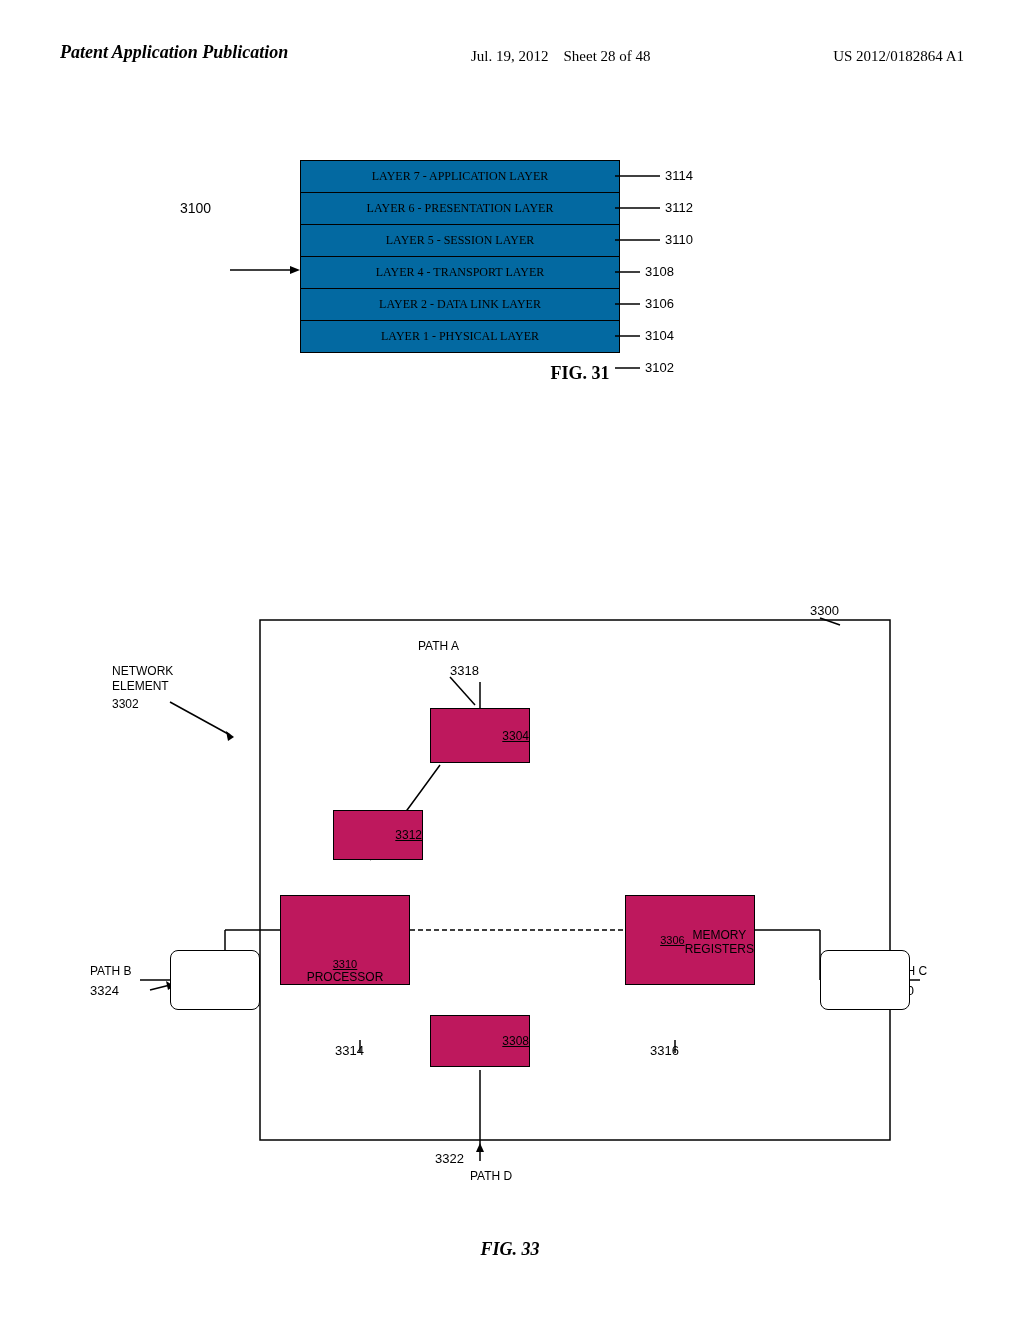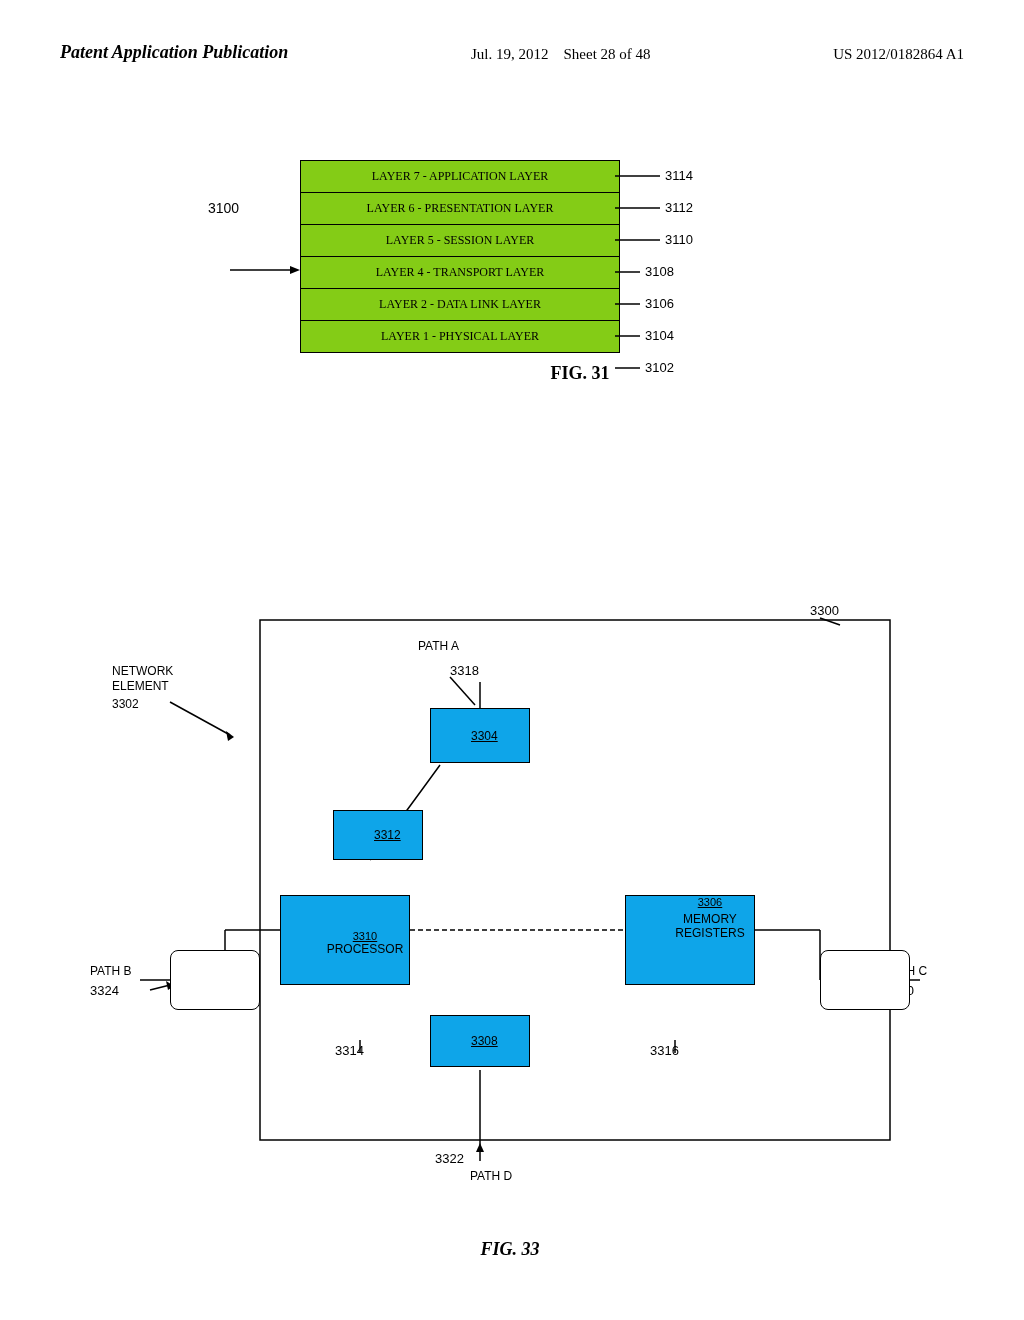--- a/index.html
+++ b/index.html
@@ -9,21 +9,21 @@
       width: 1024px;
       min-height: 1320px;
       position: relative;
       overflow: hidden;
     }
 
     
     .header {
       display: flex;
       justify-content: space-between;
-      align-items: center;
+      align-items: flex-end;
       padding: 40px 60px 20px 60px;
       border-bottom: none;
     }
     .header-left {
       font-size: 18px;
       font-weight: bold;
       font-style: italic;
       line-height: 1.4;
     }
     .header-center {
@@ -47,21 +47,21 @@
     .osi-table {
       margin-left: 120px;
       border-collapse: collapse;
       width: 320px;
     }
     .osi-table td {
       border: 1.5px solid #000;
       padding: 5px 10px;
       font-size: 12px;
       text-align: center;
-      background: #84cc16;
+      background: #0369a1;
       height: 32px;
     }
     .fig31-caption {
       text-align: center;
       margin-left: 120px;
       font-size: 18px;
       font-weight: bold;
       margin-top: 10px;
     }
 
@@ -79,28 +79,27 @@
       left: 0;
       right: 0;
       text-align: center;
       font-size: 18px;
       font-style: italic;
       font-weight: bold;
     }
     .box {
       position: absolute;
       border: 1.5px solid #000;
-      background: #0ea5e9;
+      background: #be185d;
       display: flex;
       align-items: center;
-      justify-content: flex-start;
+      justify-content: flex-end;
       text-align: center;
       font-size: 12px;
       font-family: Arial, sans-serif;
-      padding-left: 40px;
     }
     .box-rounded {
       position: absolute;
       border: 1.5px solid #000;
       border-radius: 8px;
       background: #fff;
       display: flex;
       align-items: center;
       justify-content: center;
       text-align: center;
@@ -128,21 +127,21 @@
   <div class="header-center">
     <span>Jul. 19, 2012</span>
     &nbsp;&nbsp;
     <span>Sheet 28 of 48</span>
   </div>
   <div class="header-right">US 2012/0182864 A1</div>
 </div>
 
 <div class="fig31-container">
 
-  <div style="position:absolute; left:0; top:40px; font-size:14px; font-family:Arial,sans-serif;margin-left:28px;">
+  <div style="position:absolute; left:0; top:40px; font-size:14px; font-family:Arial,sans-serif;">
     <span>3100</span>
   </div>
 
   <svg style="position:absolute; left:0; top:0; width:130px; height:230px; overflow:visible;">
 
     <line x1="50" y1="110" x2="110" y2="110" stroke="#000" stroke-width="1.5"></line>
 
     <polygon points="110,106 120,110 110,114" fill="#000"></polygon>
   </svg>
 
@@ -273,21 +272,21 @@
 
   <div class="box" style="left:273px; top:220px; width:90px; height:50px;">
     <span class="underlined">3312</span>
   </div>
 
   <div class="box" style="left:220px; top:305px; width:130px; height:90px; flex-direction:column;">
     <span class="underlined" style="font-size:11px;margin-top:34px;">3310</span>
     <span style="font-size:12px; font-family:Arial,sans-serif; ">PROCESSOR</span>
   </div>
 
-  <div class="box" style="left:565px; top:305px; width:130px; height:90px; flex-direction:column;">
+  <div class="box" style="left:565px; top:305px; width:130px; height:90px; flex-direction:row;">
     <span class="underlined" style="font-size:11px;">3306</span>
     <span style="font-size:12px; font-family:Arial,sans-serif; margin-top:4px; white-space:pre-line; text-align:center;">MEMORY
 REGISTERS</span>
   </div>
 
   <div class="box" style="left:370px; top:425px; width:100px; height:52px;">
     <span class="underlined">3308</span>
   </div>
 
   <div class="box-rounded" style="left:110px; top:360px; width:90px; height:60px;">

